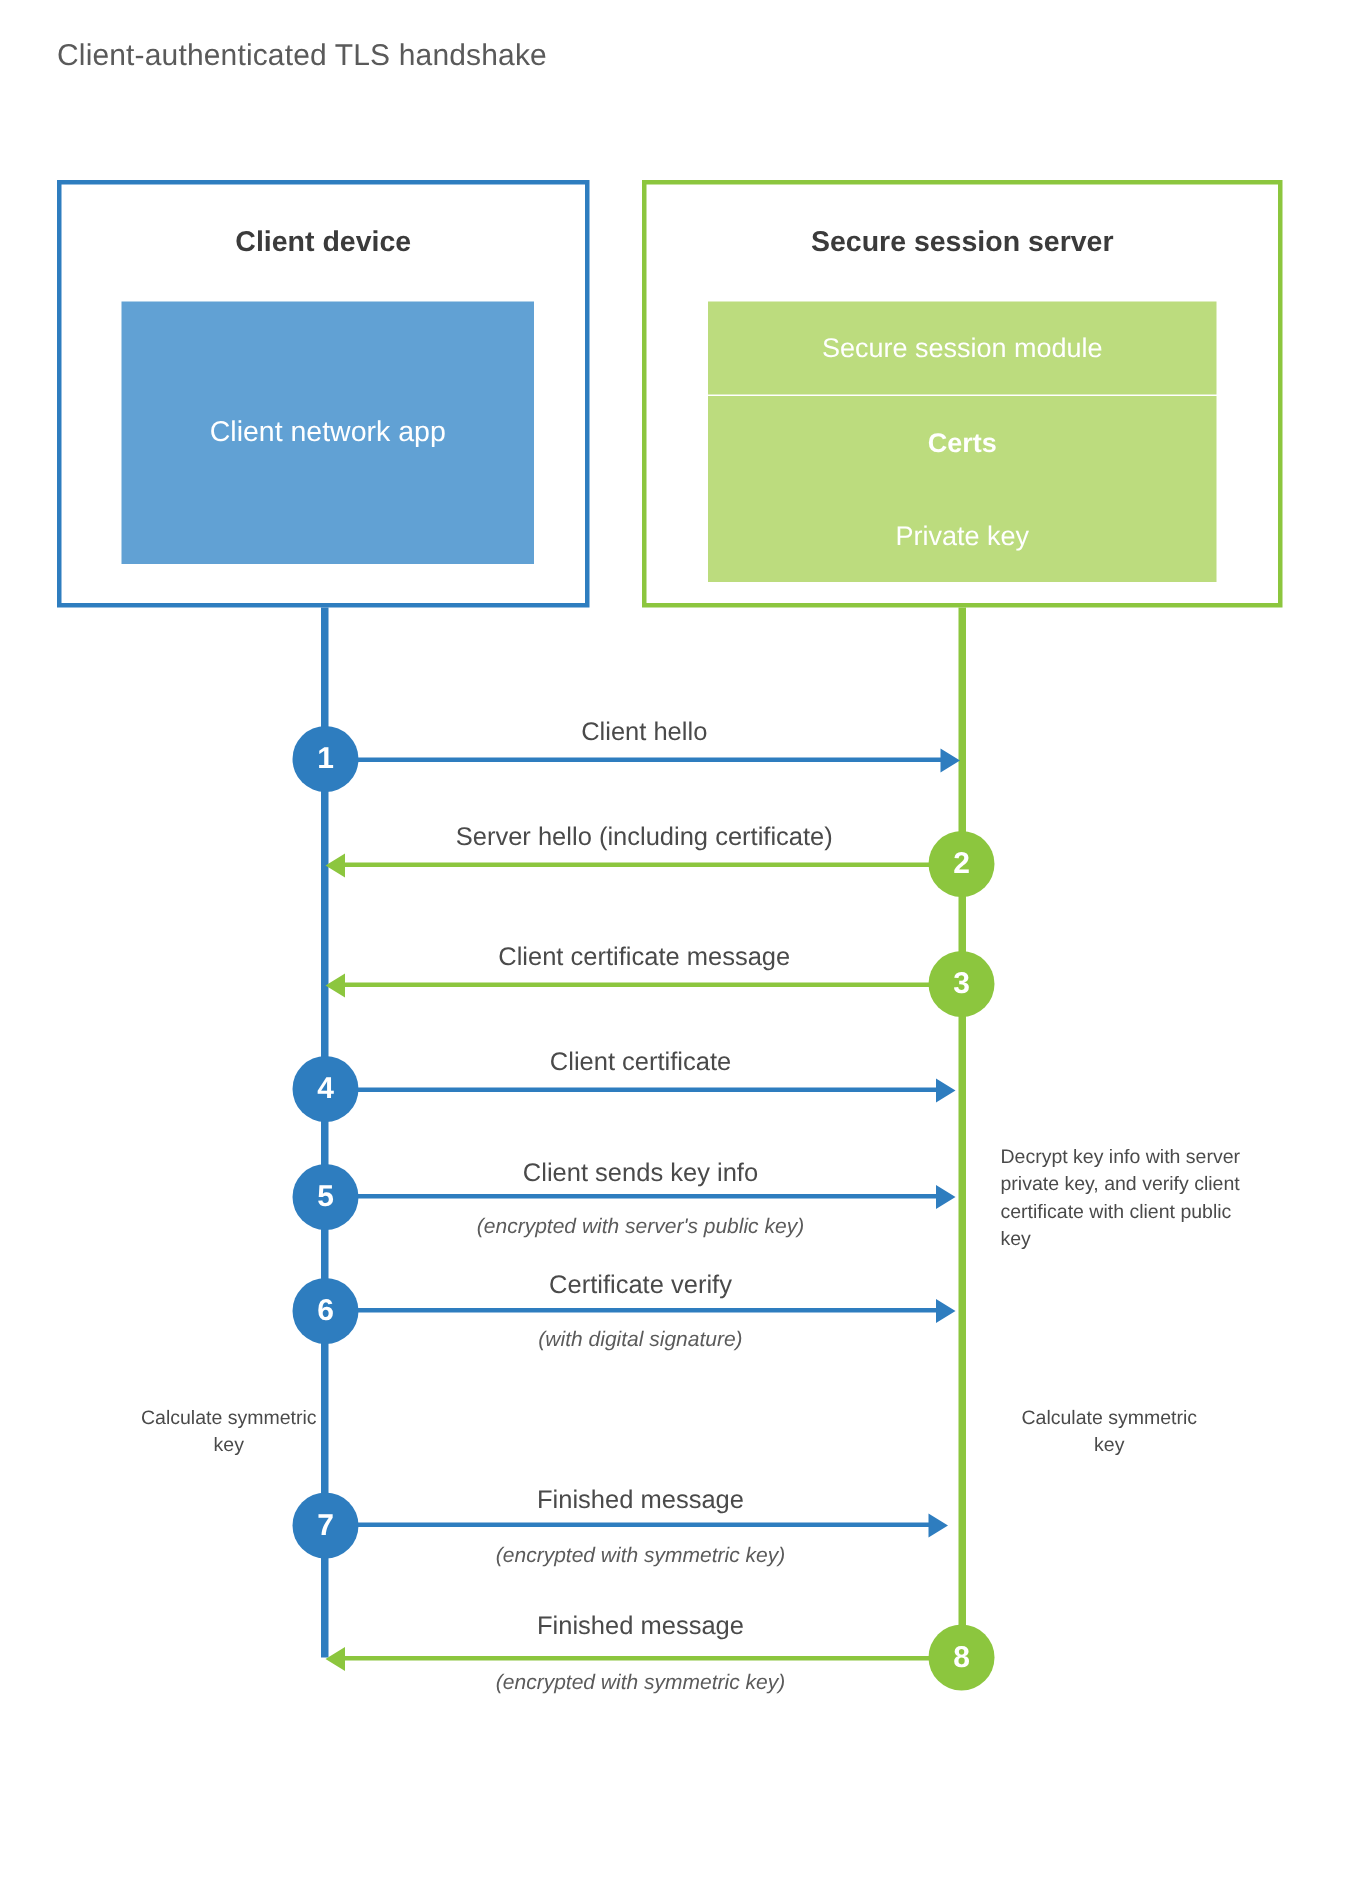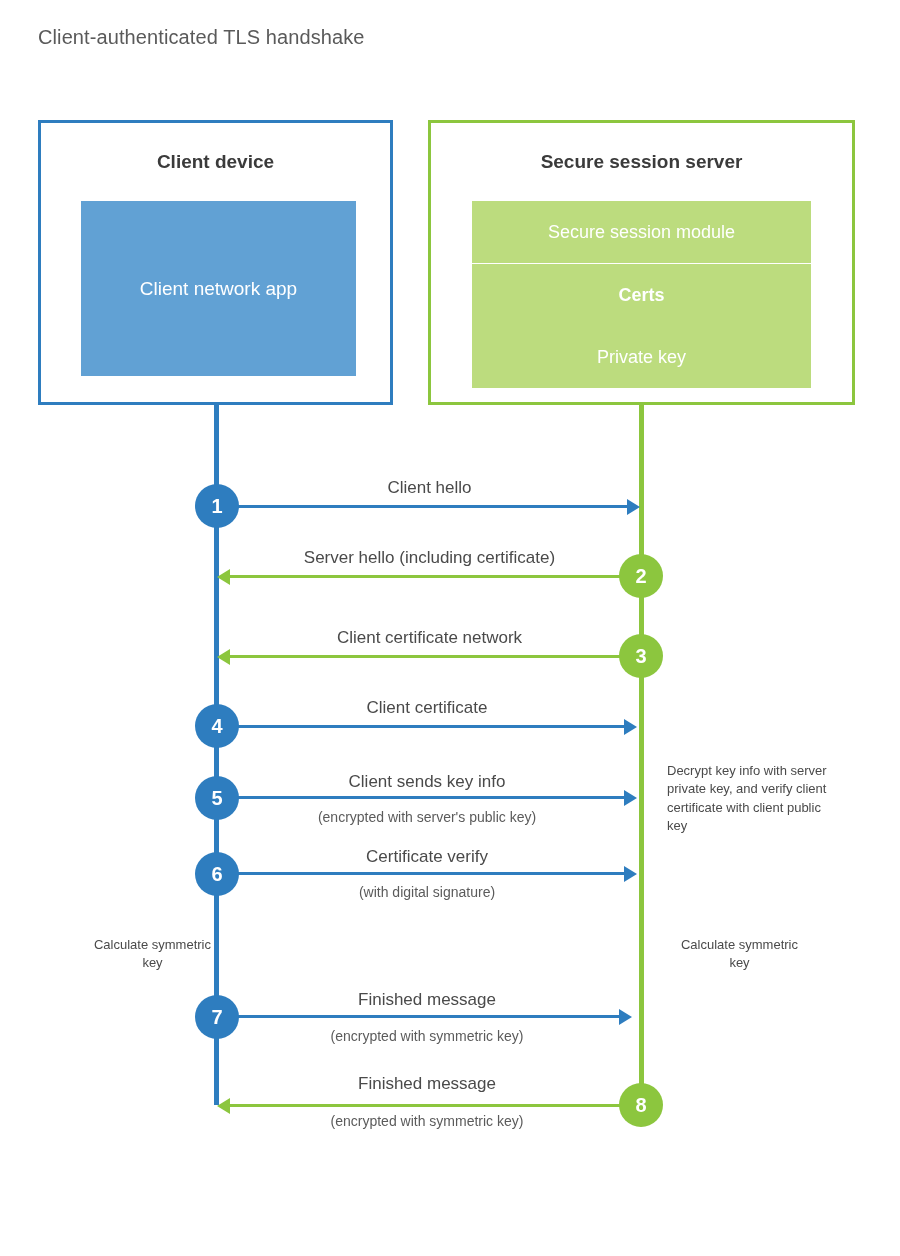--- a/index.html
+++ b/index.html
@@ -138,20 +138,21 @@
     font-size: 17px;
     color: #4a4a4a;
     white-space: nowrap;
   }
   .msg-sublabel {
     position: absolute;
     text-align: center;
     font-size: 14px;
     color: #5b5b5b;
     white-space: nowrap;
+    font-style: italic;
   }
   .side-note {
     position: absolute;
     font-size: 13px;
     color: #4a4a4a;
     line-height: 1.42;
   }
   .side-note.center { text-align: center; }
 </style>
 </head>
@@ -179,21 +180,21 @@
   <div class="msg-label" style="left:217px; top:478px; width:425px;">Client hello</div>
   <div class="arrow-line blue" style="left:217px; top:505px; width:413px;"></div>
   <div class="arrow-head right blue" style="left:627px; top:499px;"></div>
   <div class="step-circle blue" style="left:195px; top:484px;">1</div>
 
   <div class="msg-label" style="left:217px; top:548px; width:425px;">Server hello (including certificate)</div>
   <div class="arrow-line green" style="left:230px; top:575px; width:412px;"></div>
   <div class="arrow-head left green" style="left:217px; top:569px;"></div>
   <div class="step-circle green" style="left:619px; top:554px;">2</div>
 
-  <div class="msg-label" style="left:217px; top:628px; width:425px;">Client certificate network</div>
+  <div class="msg-label" style="left:217px; top:628px; width:425px;">Client certificate message</div>
   <div class="arrow-line green" style="left:230px; top:655px; width:412px;"></div>
   <div class="arrow-head left green" style="left:217px; top:649px;"></div>
   <div class="step-circle green" style="left:619px; top:634px;">3</div>
 
   <div class="msg-label" style="left:217px; top:698px; width:420px;">Client certificate</div>
   <div class="arrow-line blue" style="left:217px; top:725px; width:410px;"></div>
   <div class="arrow-head right blue" style="left:624px; top:719px;"></div>
   <div class="step-circle blue" style="left:195px; top:704px;">4</div>
 
   <div class="msg-label" style="left:217px; top:772px; width:420px;">Client sends key info</div>

